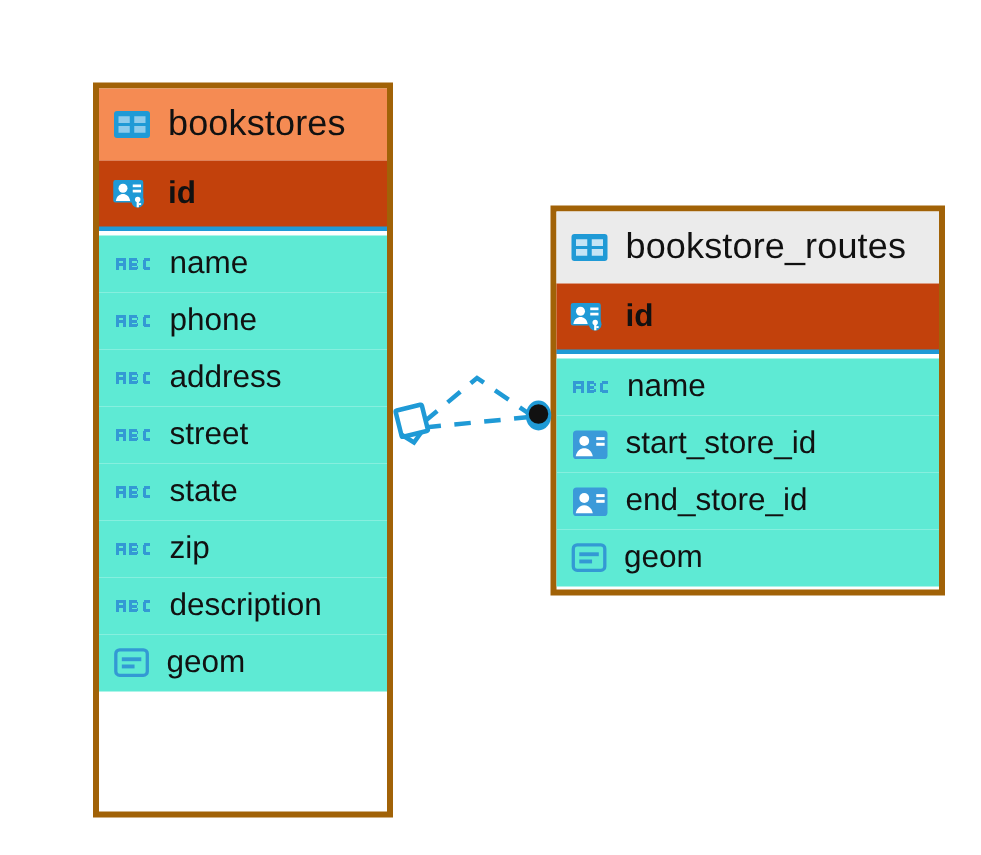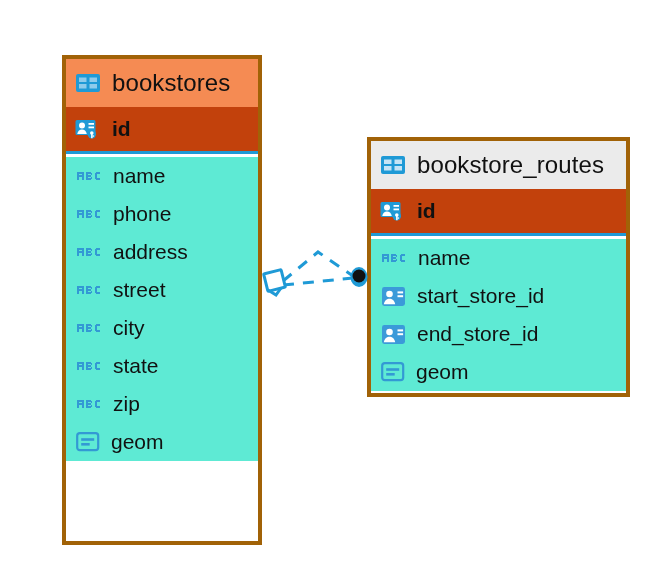--- a/index.html
+++ b/index.html
@@ -254,42 +254,20 @@
               <rect x="16" y="11" width="1" height="2"></rect>
                 <rect x="13" y="13" width="3" height="2"></rect>
               <rect x="16" y="15" width="1" height="2"></rect>
                 <rect x="13" y="16" width="3" height="2"></rect>
               <rect x="21" y="10" width="4" height="2"></rect>
                 <rect x="20" y="11" width="2" height="6"></rect>
               <rect x="21" y="16" width="4" height="2"></rect>
             </g>
           </svg>
         </span>
-        <span class="field-label">city</span>
-      </div>
-      <div class="field-row">
-        <span class="icon icon-abc">
-          <svg width="28" height="28" viewBox="0 0 28 28" shape-rendering="crispEdges">
-            <g fill="#3399d4">
-              <rect x="2" y="10" width="2" height="8"></rect>
-                <rect x="4" y="10" width="3" height="2"></rect>
-              <rect x="7" y="10" width="2" height="8"></rect>
-                <rect x="4" y="13" width="3" height="2"></rect>
-              <rect x="11" y="10" width="2" height="8"></rect>
-                <rect x="13" y="10" width="3" height="2"></rect>
-              <rect x="16" y="11" width="1" height="2"></rect>
-                <rect x="13" y="13" width="3" height="2"></rect>
-              <rect x="16" y="15" width="1" height="2"></rect>
-                <rect x="13" y="16" width="3" height="2"></rect>
-              <rect x="21" y="10" width="4" height="2"></rect>
-                <rect x="20" y="11" width="2" height="6"></rect>
-              <rect x="21" y="16" width="4" height="2"></rect>
-            </g>
-          </svg>
-        </span>
         <span class="field-label">state</span>
       </div>
       <div class="field-row">
         <span class="icon icon-abc">
           <svg width="28" height="28" viewBox="0 0 28 28" shape-rendering="crispEdges">
             <g fill="#3399d4">
               <rect x="2" y="10" width="2" height="8"></rect>
                 <rect x="4" y="10" width="3" height="2"></rect>
               <rect x="7" y="10" width="2" height="8"></rect>
                 <rect x="4" y="13" width="3" height="2"></rect>
@@ -299,20 +277,42 @@
                 <rect x="13" y="13" width="3" height="2"></rect>
               <rect x="16" y="15" width="1" height="2"></rect>
                 <rect x="13" y="16" width="3" height="2"></rect>
               <rect x="21" y="10" width="4" height="2"></rect>
                 <rect x="20" y="11" width="2" height="6"></rect>
               <rect x="21" y="16" width="4" height="2"></rect>
             </g>
           </svg>
         </span>
         <span class="field-label">zip</span>
+      </div>
+      <div class="field-row">
+        <span class="icon icon-abc">
+          <svg width="28" height="28" viewBox="0 0 28 28" shape-rendering="crispEdges">
+            <g fill="#3399d4">
+              <rect x="2" y="10" width="2" height="8"></rect>
+                <rect x="4" y="10" width="3" height="2"></rect>
+              <rect x="7" y="10" width="2" height="8"></rect>
+                <rect x="4" y="13" width="3" height="2"></rect>
+              <rect x="11" y="10" width="2" height="8"></rect>
+                <rect x="13" y="10" width="3" height="2"></rect>
+              <rect x="16" y="11" width="1" height="2"></rect>
+                <rect x="13" y="13" width="3" height="2"></rect>
+              <rect x="16" y="15" width="1" height="2"></rect>
+                <rect x="13" y="16" width="3" height="2"></rect>
+              <rect x="21" y="10" width="4" height="2"></rect>
+                <rect x="20" y="11" width="2" height="6"></rect>
+              <rect x="21" y="16" width="4" height="2"></rect>
+            </g>
+          </svg>
+        </span>
+        <span class="field-label">description</span>
       </div>
       <div class="field-row">
         <span class="icon icon-geom">
           <svg width="26" height="26" viewBox="0 0 26 26">
             <rect x="2.2" y="4.2" width="21" height="17" rx="2.6" fill="none" stroke="#3399d4" stroke-width="2.2"></rect>
             <rect x="6.2" y="9.2" width="13" height="2.6" fill="#3399d4"></rect>
             <rect x="6.2" y="14" width="8.5" height="2.6" fill="#3399d4"></rect>
           </svg>
         </span>
         <span class="field-label">geom</span>

